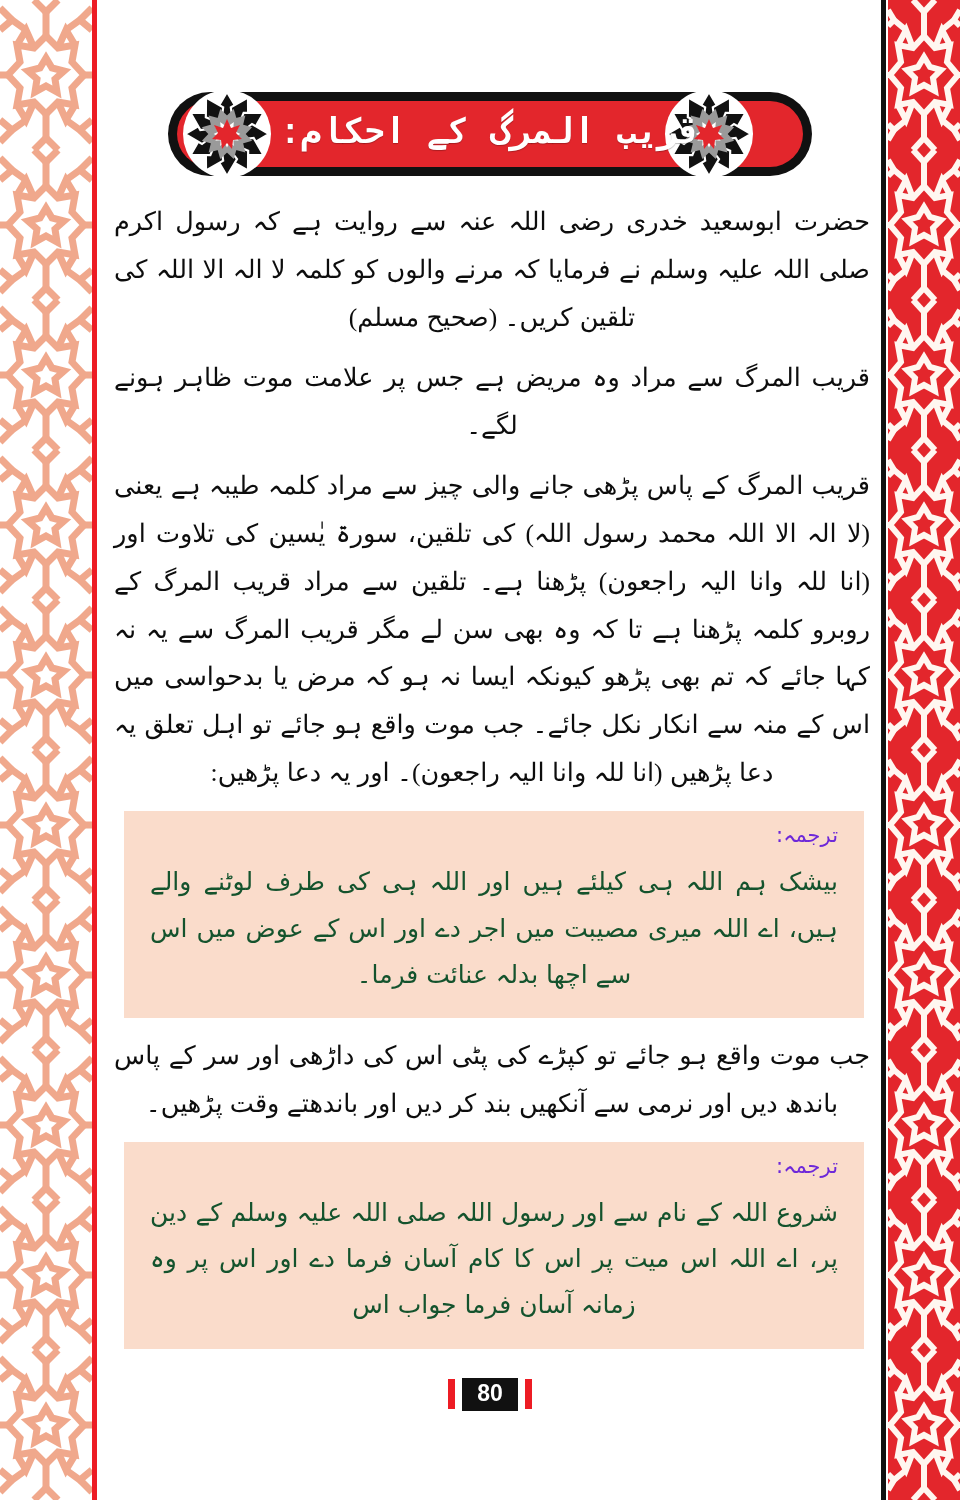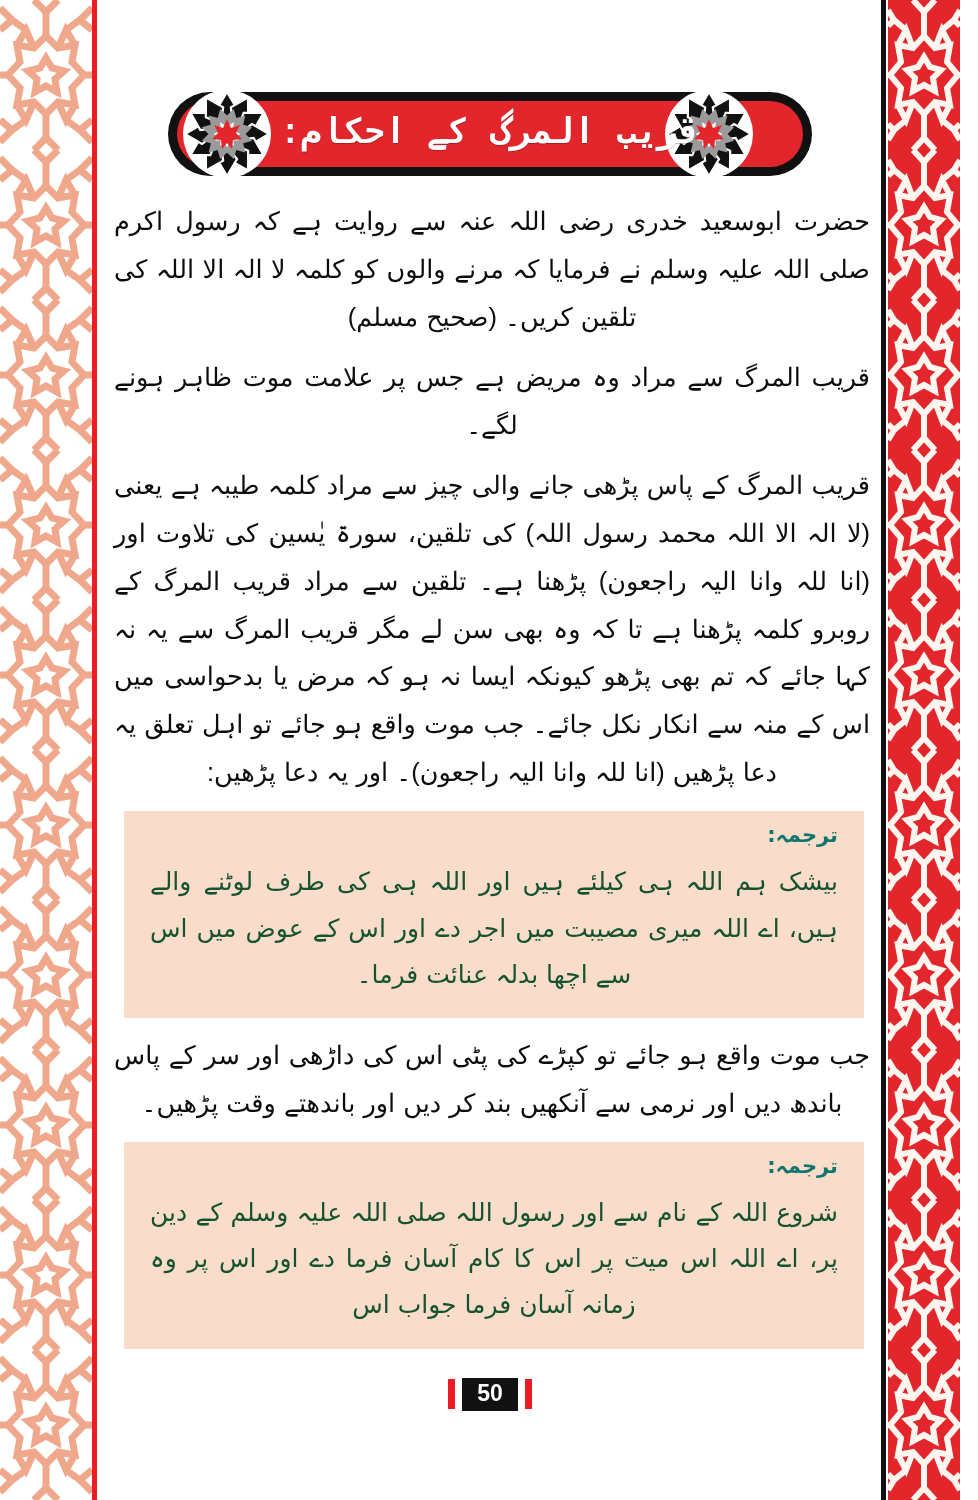--- a/index.html
+++ b/index.html
@@ -98,41 +98,41 @@
 
   
   #body-text {
     margin-top: 16px;
     padding: 0 6px 0 6px;
   }
   .para {
     direction: rtl;
     text-align: justify;
     text-align-last: center;
-    font-family: Liberation Sans, sans-serif;
+    font-family: Liberation Serif, serif;
     font-size: 25.5px;
     line-height: 1.88;
     color: #0d0d0d;
     margin: 0 0 12px 4px;
     word-spacing: 1px;
   }
 
   
   .translation-box {
     background: #FADCCB;
     padding: 12px 26px 20px 26px;
     margin: 14px 6px 14px 14px;
     direction: rtl;
     box-sizing: border-box;
   }
   .translation-label {
-    color: #0f766e;
+    color: #6d28d9;
     font-family: "DejaVu Sans", sans-serif;
     font-size: 21px;
-    font-weight: bold;
+    font-weight: normal;
     text-align: right;
     margin-bottom: 12px;
     direction: rtl;
   }
   .translation-text {
     direction: rtl;
     text-align: justify;
     text-align-last: center;
     font-family: "DejaVu Sans", sans-serif;
     font-size: 25px;
@@ -447,18 +447,18 @@
 
       <div class="translation-box">
         <div class="translation-label">ترجمہ:</div>
         <p class="translation-text">شروع اللہ کے نام سے اور رسول اللہ صلی اللہ علیہ وسلم کے دین پر، اے اللہ اس میت پر اس کا کام آسان فرما دے اور اس پر وہ زمانہ آسان فرما جواب اس</p>
       </div>
 
     </div>
 
     <div id="page-footer">
       <span class="footer-bar"></span>
-      <span id="page-number">50</span>
+      <span id="page-number">80</span>
       <span class="footer-bar"></span>
     </div>
 
   </div>
 </div>
 
 </body></html>

